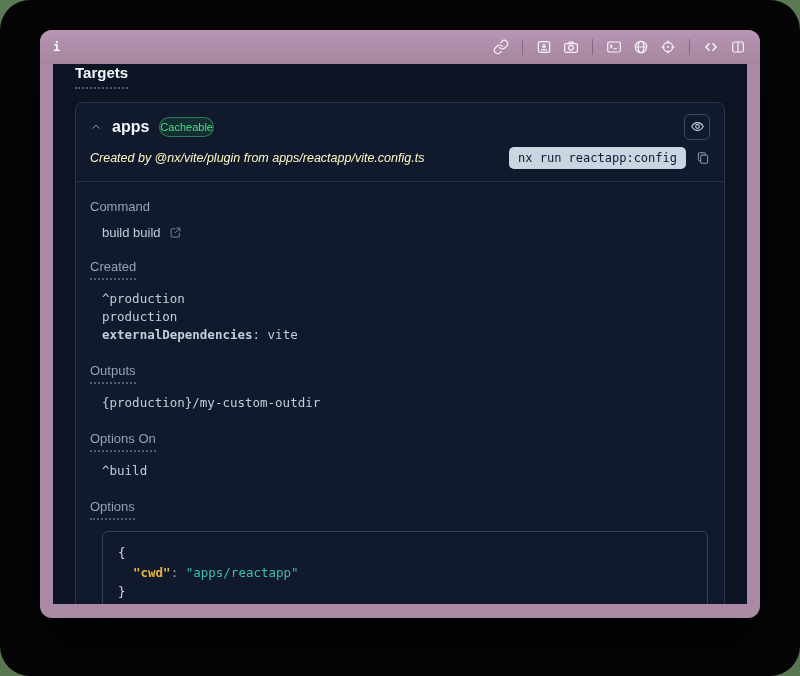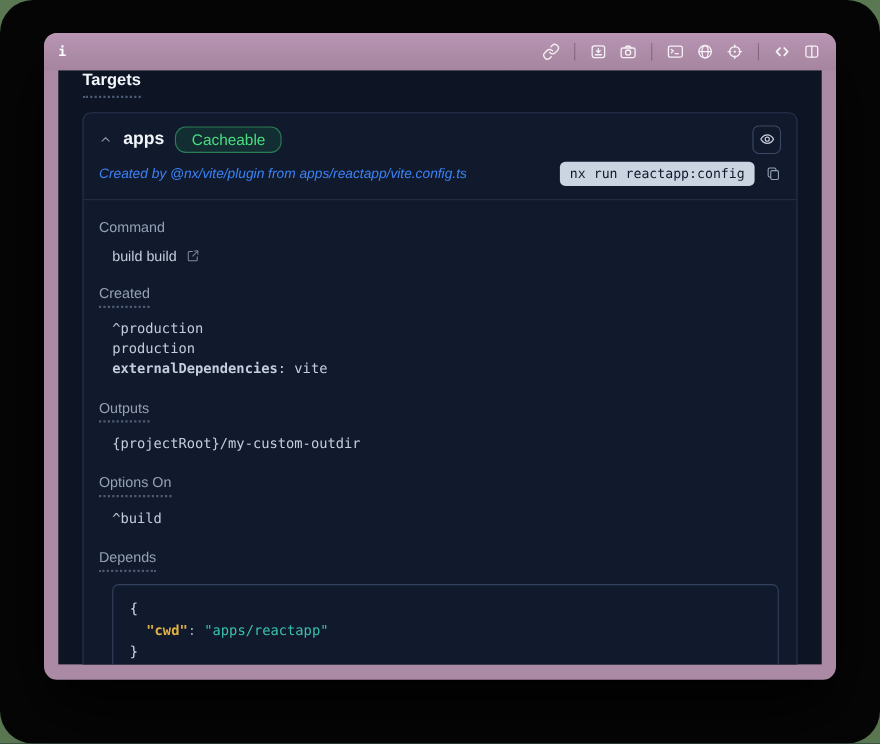--- a/index.html
+++ b/index.html
@@ -61,32 +61,32 @@
   }
   .card{
     border:1px solid var(--card-border);border-radius:8px;background:var(--card-bg);
     margin-top:13px;
   }
   .card-header{display:flex;align-items:center;gap:10px;padding:11px 14px 4px;}
   .chev{color:#8b97ab;flex:0 0 auto;display:flex;}
   .chev svg{width:12px;height:12px;stroke:currentColor;fill:none;stroke-width:2;stroke-linecap:round;stroke-linejoin:round;}
   .target-name{font-size:16px;font-weight:bold;color:var(--text-primary);}
   .badge{
-    font-size:14px;color:var(--badge-green);
+    font-size:11px;color:var(--badge-green);
     border:1px solid rgba(74,222,128,.45);background:rgba(34,197,94,.12);
-    padding:2px 14px;border-radius:10px;line-height:1.3;text-align:right;
+    padding:2px 0;border-radius:10px;line-height:1.3;text-align:right;
   }
   .eye-btn{
     margin-left:auto;width:26px;height:26px;border:1px solid #3a4a64;border-radius:6px;
     display:flex;align-items:center;justify-content:center;color:#c7d0dd;
     background:none;cursor:pointer;flex:0 0 auto;
   }
   .eye-btn svg{width:15px;height:15px;stroke:currentColor;fill:none;stroke-width:1.7;}
   .meta-row{display:flex;align-items:center;gap:10px;padding:3px 14px 12px;}
-  .created-by{font-style:italic;font-size:12.5px;color:#3b82f6;}
+  .created-by{font-style:italic;font-size:12.5px;color:#fef9c3;}
   .chip{
     margin-left:auto;font-family:"DejaVu Sans Mono",monospace;font-size:12px;
     background:var(--chip-bg);color:var(--chip-text);
     padding:4px 9px;border-radius:5px;white-space:nowrap;flex:0 0 auto;
   }
   .copy-btn{background:none;border:none;color:#93a0b4;cursor:pointer;display:flex;padding:0;flex:0 0 auto;}
   .copy-btn svg{width:14px;height:14px;stroke:currentColor;fill:none;stroke-width:1.7;stroke-linecap:round;stroke-linejoin:round;}
   .hdr-divider{border-top:1px solid #233048;}
   .card-body{padding:15px 14px 22px;}
   .section-label{
@@ -236,29 +236,29 @@
 
           <div class="section-label"><span class="dotted">Created</span></div>
           <div class="mono-list">
             <div>^production</div>
             <div>production</div>
             <div><span class="bold">externalDependencies</span><span>: </span><span>vite</span></div>
           </div>
 
           <div class="section-label"><span class="dotted">Outputs</span></div>
           <div class="mono-list">
-            <div>{projectRoot}/my-custom-outdir</div>
+            <div>{production}/my-custom-outdir</div>
           </div>
 
           <div class="section-label"><span class="dotted">Options On</span></div>
           <div class="mono-list">
             <div>^build</div>
           </div>
 
-          <div class="section-label"><span class="dotted">Depends</span></div>
+          <div class="section-label"><span class="dotted">Options</span></div>
           <div class="code-block">
             <div>{</div>
             <div class="indent"><span class="json-key">"cwd"</span><span class="json-colon">: </span><span class="json-string">"apps/reactapp"</span></div>
             <div>}</div>
           </div>
 
         </div>
       </section>
 
       

